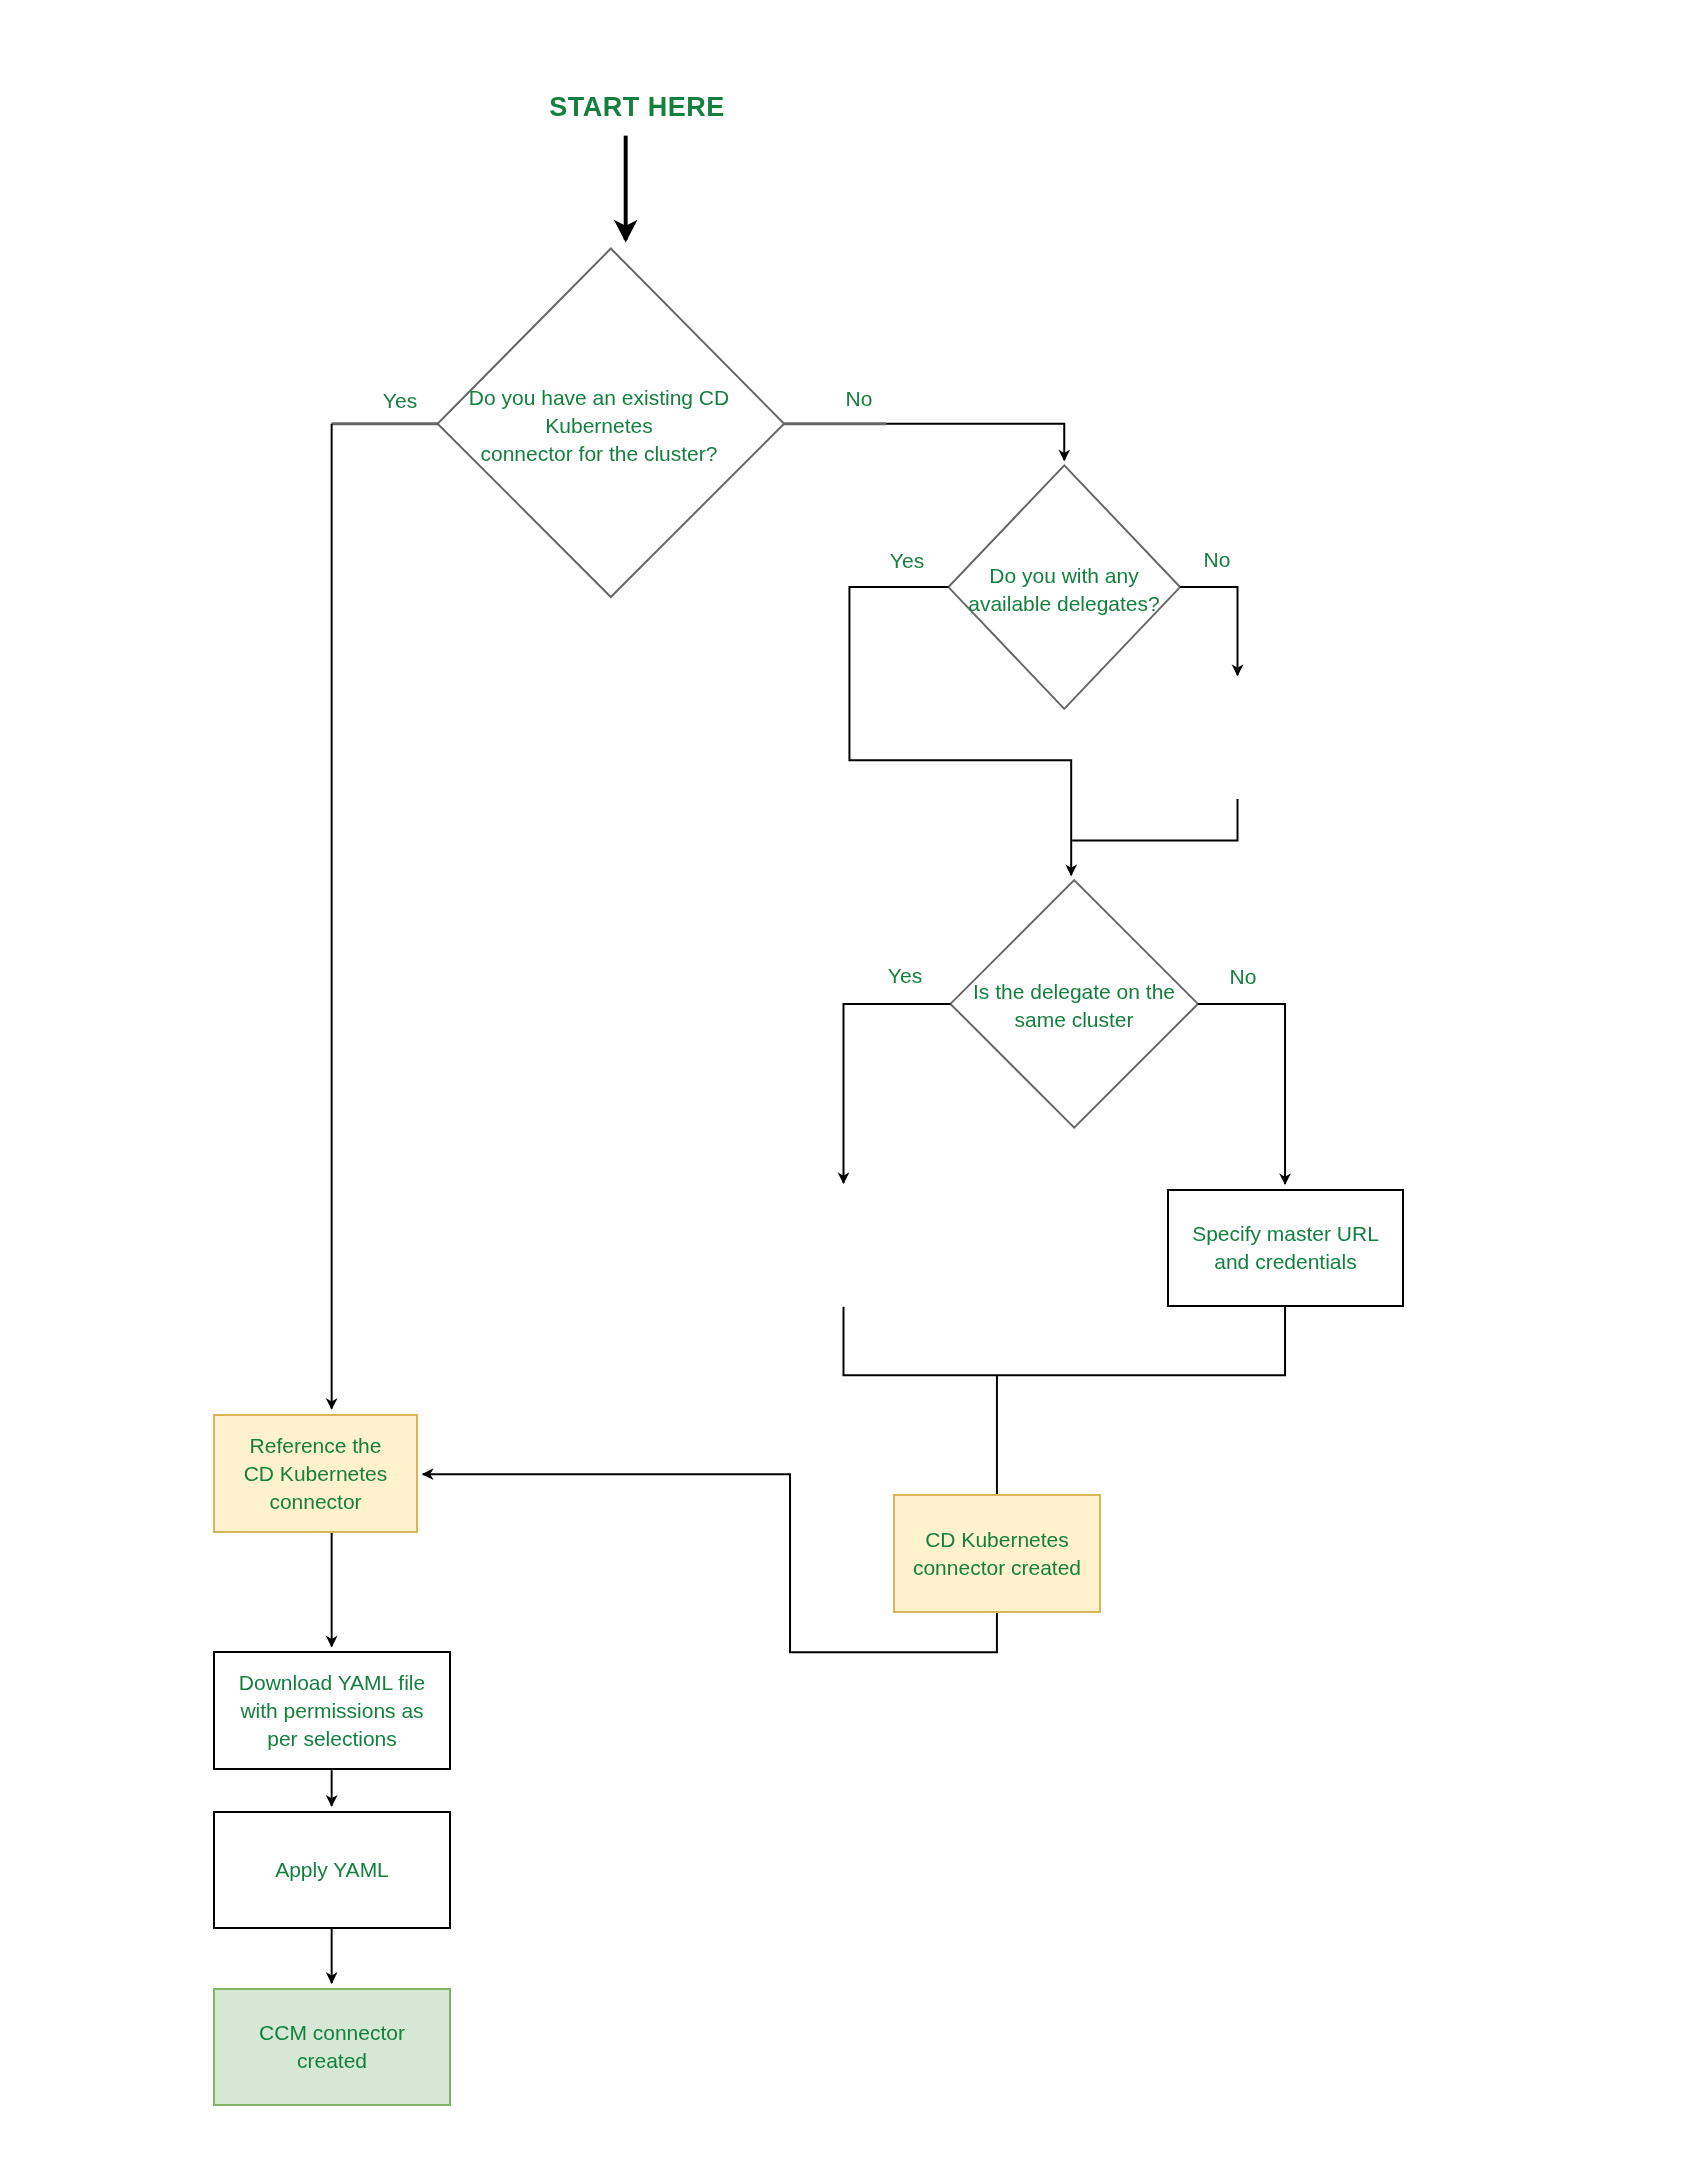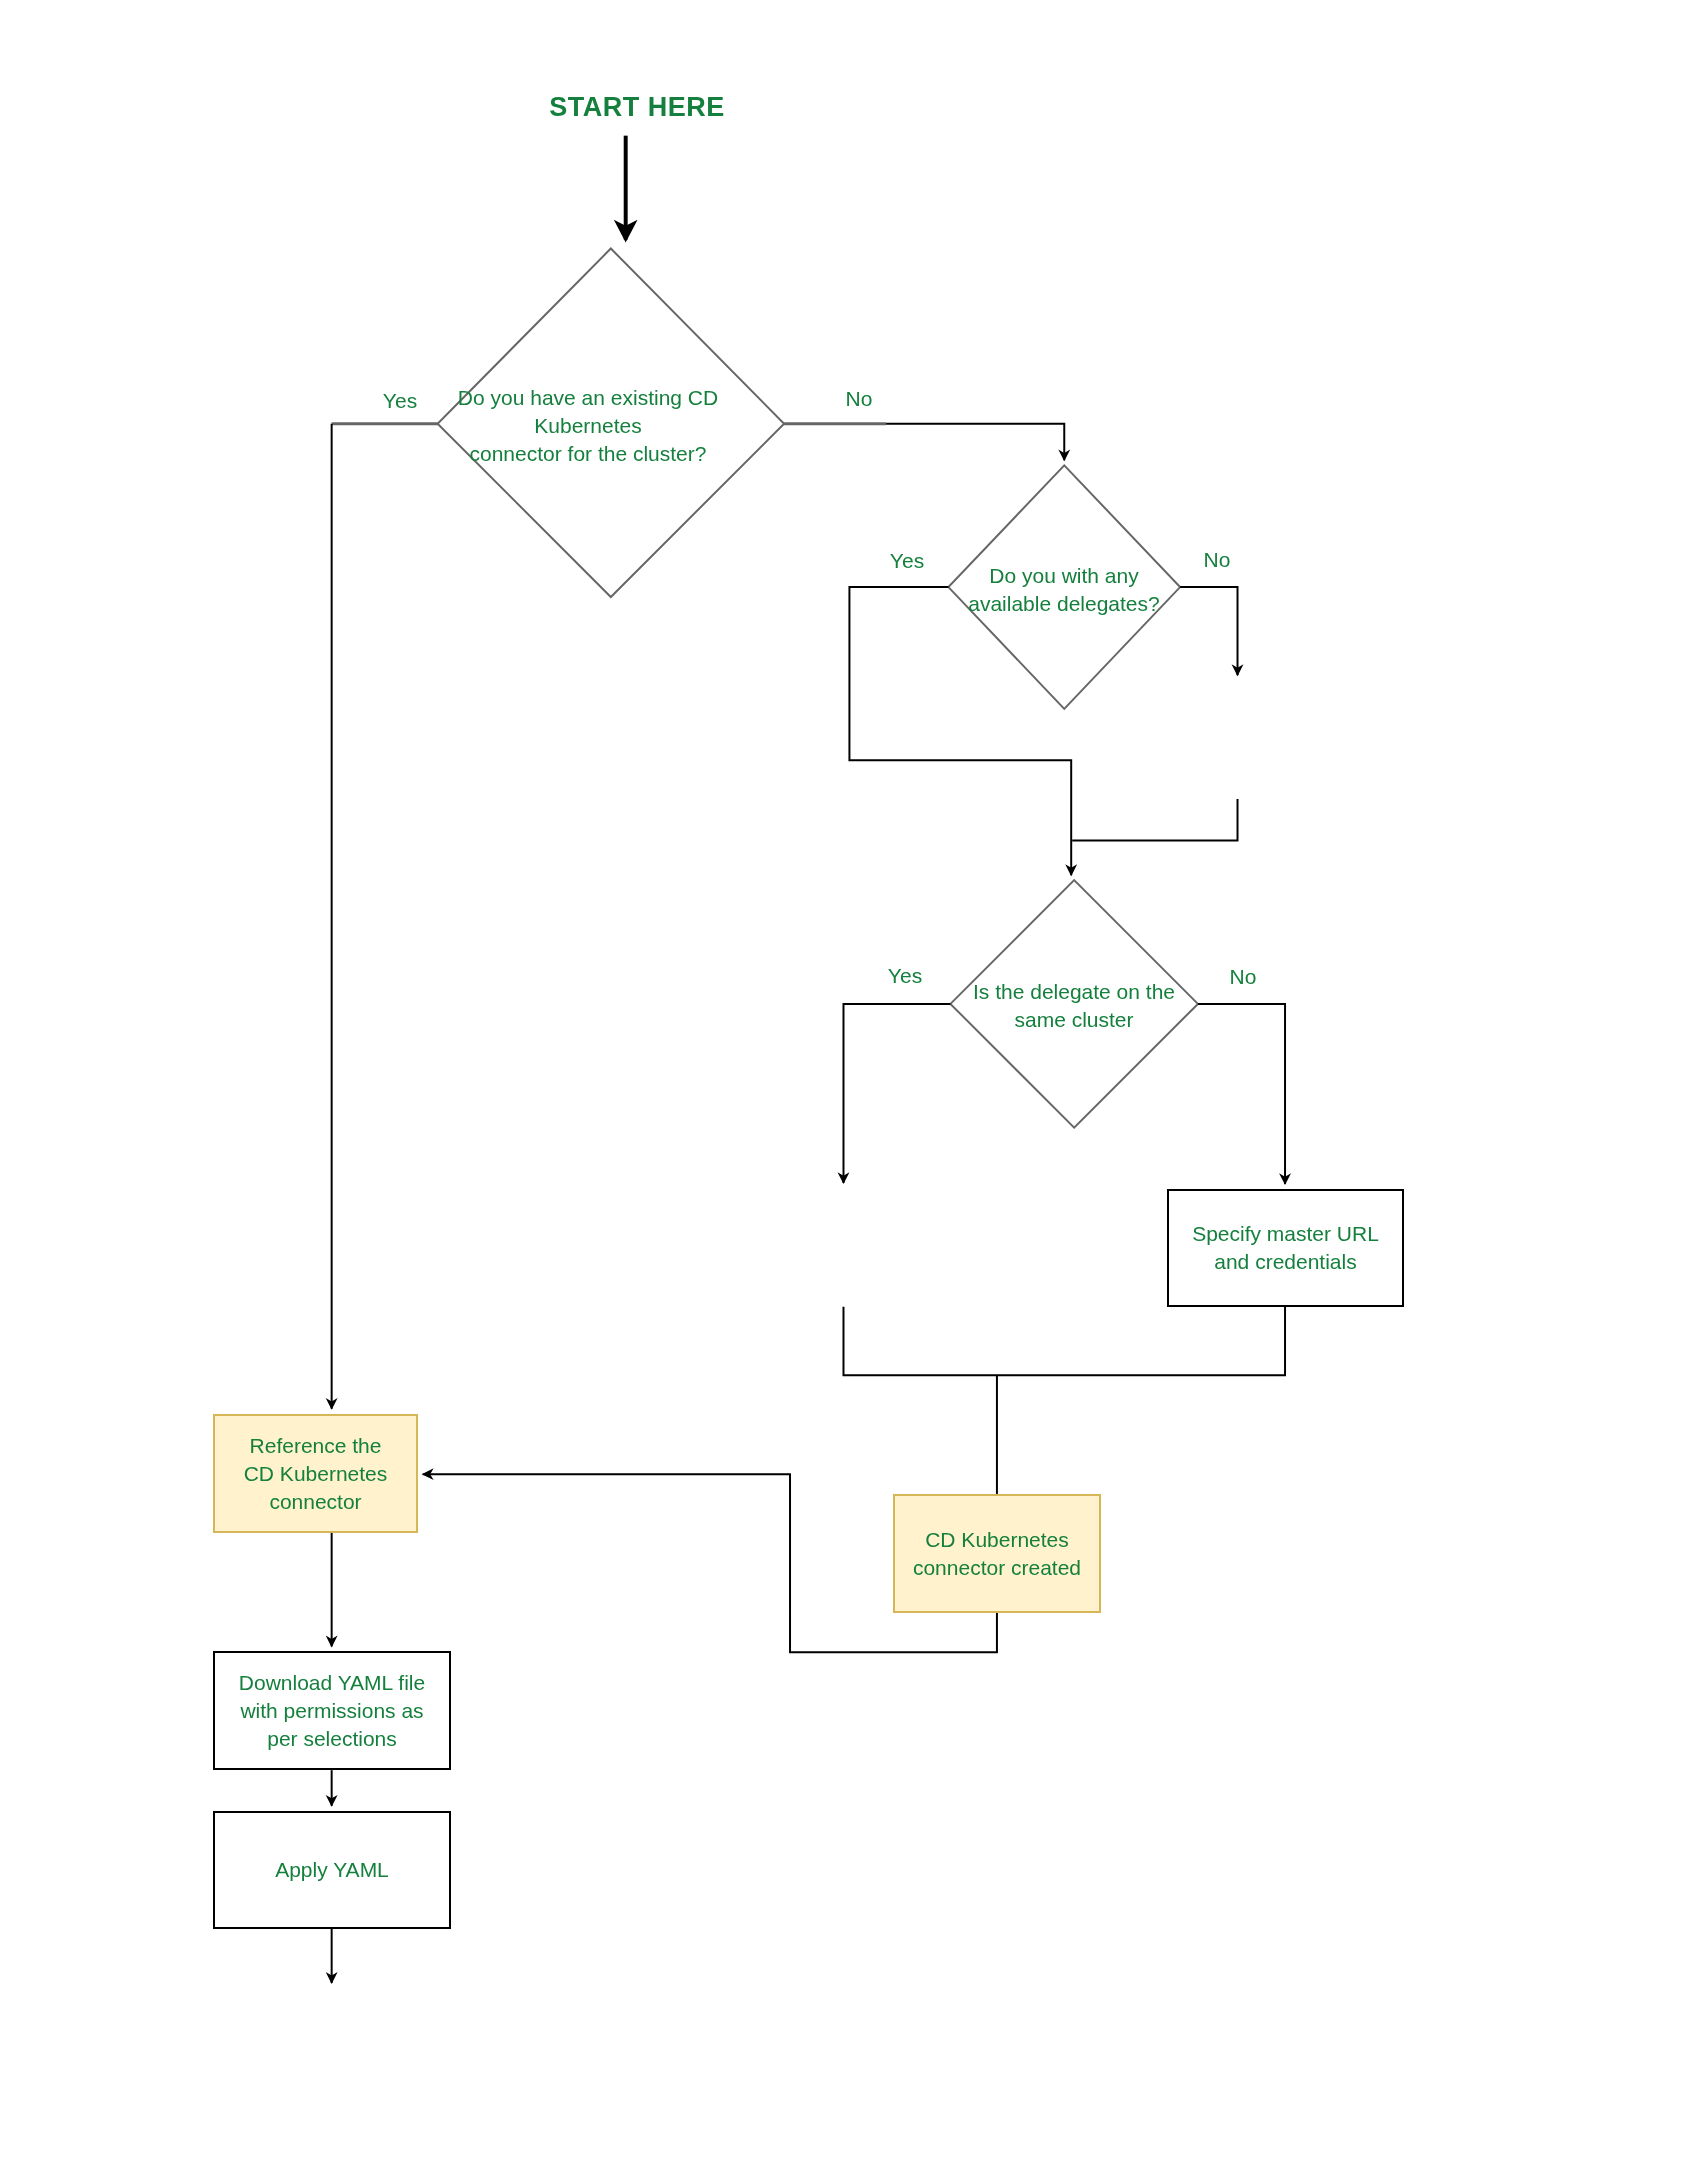--- a/index.html
+++ b/index.html
@@ -72,21 +72,21 @@
 
     <path class="wire" d="M1007,1629 L1007,1669 L798,1669 L798,1489 L427,1489" marker-end="url(#arr)"></path>
 
     <path class="wire" d="M335,1548 L335,1663" marker-end="url(#arr)"></path>
     <path class="wire" d="M335,1788 L335,1824" marker-end="url(#arr)"></path>
     <path class="wire" d="M335,1948 L335,2003" marker-end="url(#arr)"></path>
   </svg>
 
   <div class="start" style="left:637px;top:107px;">START HERE</div>
 
-  <div class="node dtext" style="left:400px;top:384px;width:376px;height:83px;">Do you have an existing CD
+  <div class="node dtext" style="left:411px;top:384px;width:376px;height:83px;">Do you have an existing CD
 Kubernetes
 connector for the cluster?</div>
   <div class="node dtext" style="left:945px;top:562px;width:238px;height:55px;">Do you with any
 available delegates?</div>
   <div class="node dtext" style="left:950px;top:978px;width:248px;height:55px;">Is the delegate on the
 same cluster</div>
 
   <div class="lbl" style="left:400px;top:401px;">Yes</div>
   <div class="lbl" style="left:859px;top:399px;">No</div>
   <div class="lbl" style="left:907px;top:561px;">Yes</div>
@@ -105,15 +105,17 @@
   <div class="node box yellow" style="left:213px;top:1414px;width:205px;height:119px;">Reference the
 CD Kubernetes
 connector</div>
 
   <div class="node box" style="left:213px;top:1651px;width:238px;height:119px;">Download YAML file
 with permissions as
 per selections</div>
 
   <div class="node box" style="left:213px;top:1811px;width:238px;height:118px;">Apply YAML</div>
 
+  <div class="node box green" style="left:213px;top:1988px;width:238px;height:118px;">CCM connector
+created</div>
 
 </div>
 
 
 </body></html>

